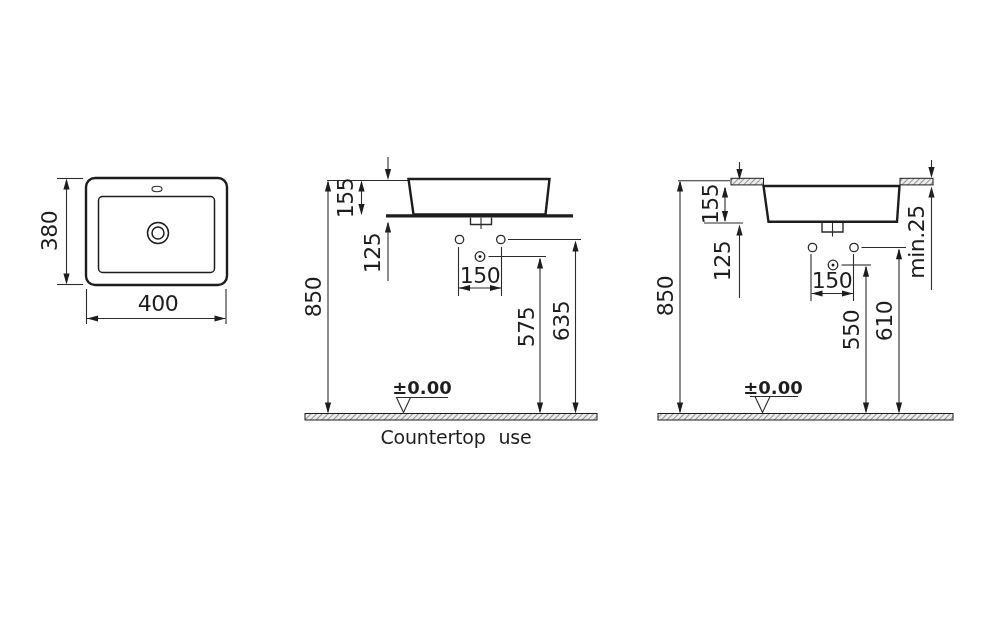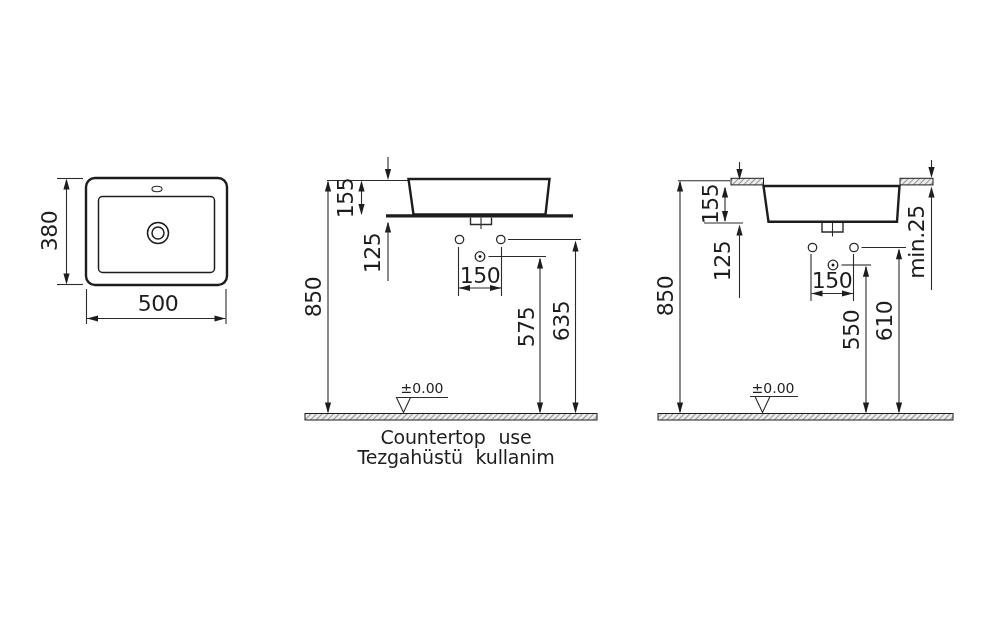--- a/index.html
+++ b/index.html
@@ -7,21 +7,21 @@
     position:relative;width:1000px;height:642px;background:#ffffff;
     font-family:"DejaVu Sans", sans-serif;color:#1d1d1d;overflow:hidden;
   }
   .canvas svg{position:absolute;left:0;top:0;}
   .lbl{
     position:absolute;transform:translate(-50%,-50%);
     font-size:22px;letter-spacing:-0.5px;white-space:nowrap;color:#1d1d1d;
     line-height:1;
   }
   .rot{transform:translate(-50%,-50%) rotate(-90deg);}
-  .lvl{font-size:14px;letter-spacing:0;}
+  .lvl{font-size:18px;letter-spacing:0;font-weight:bold;}
   .caption{
     position:absolute;left:331px;top:427px;width:250px;text-align:center;
     font-size:19px;line-height:20px;color:#1d1d1d;word-spacing:7px;letter-spacing:-0.2px;
   }
   
   .ol{fill:#fff;stroke:#1d1d1d;stroke-width:2.4px;}
   .ol2{fill:#fff;stroke:#1d1d1d;stroke-width:1.5px;}
   .tl{fill:none;stroke:#2b2b2b;stroke-width:1.1px;}
   .thick{stroke:#1d1d1d;stroke-width:3.2px;}
   .ah{fill:#1d1d1d;stroke:none;}
@@ -192,36 +192,35 @@
     </g>
 
     <g>
       <line class="tl" x1="750" y1="396.5" x2="798" y2="396.5"></line>
       <path d="M755,396.5 L770,396.5 L762.5,412.5 Z" fill="#fff" stroke="#2b2b2b" stroke-width="1.1"></path>
     </g>
   </g>
 </svg>
 
   <div class="lbl rot" style="left:50px;top:231px">380</div>
-  <div class="lbl" style="left:158px;top:304px">500</div>
+  <div class="lbl" style="left:158px;top:304px">400</div>
 
   <div class="lbl rot" style="left:346px;top:198px">155</div>
   <div class="lbl rot" style="left:373px;top:253px">125</div>
   <div class="lbl rot" style="left:314px;top:297px">850</div>
   <div class="lbl" style="left:480px;top:276px">150</div>
   <div class="lbl rot" style="left:527px;top:327px">575</div>
   <div class="lbl rot" style="left:562px;top:321px">635</div>
   <div class="lbl lvl" style="left:422px;top:388px">±0.00</div>
 
   <div class="lbl rot" style="left:711px;top:204px">155</div>
   <div class="lbl rot" style="left:723px;top:261px">125</div>
   <div class="lbl rot" style="left:666px;top:296px">850</div>
   <div class="lbl" style="left:832px;top:281px">150</div>
   <div class="lbl rot" style="left:852px;top:330px">550</div>
   <div class="lbl rot" style="left:885px;top:321px">610</div>
   <div class="lbl rot" style="left:917px;top:242px">min.25</div>
   <div class="lbl lvl" style="left:773px;top:388px">±0.00</div>
 
   <div class="caption">
     <div>Countertop use</div>
-    <div>Tezgahüstü kullanim</div>
   </div>
 </div>
 
 </body></html>

